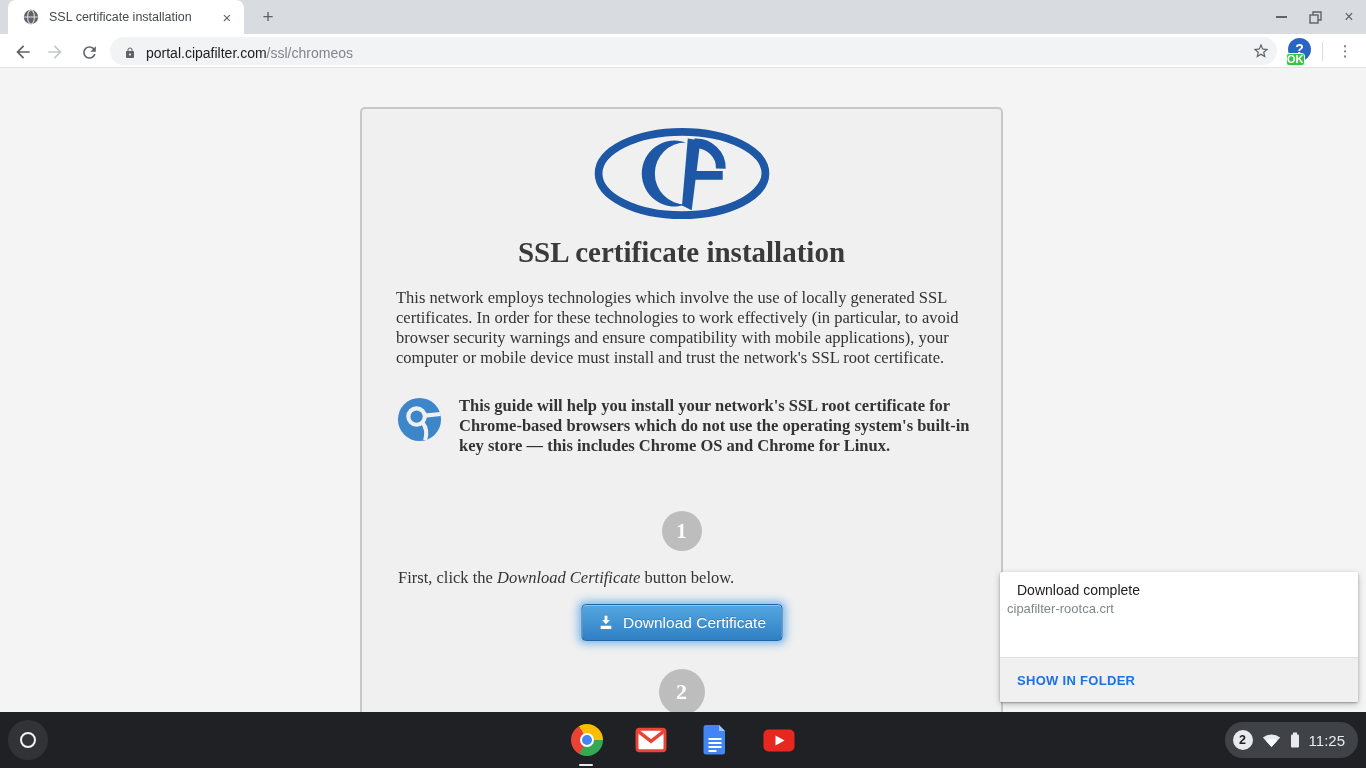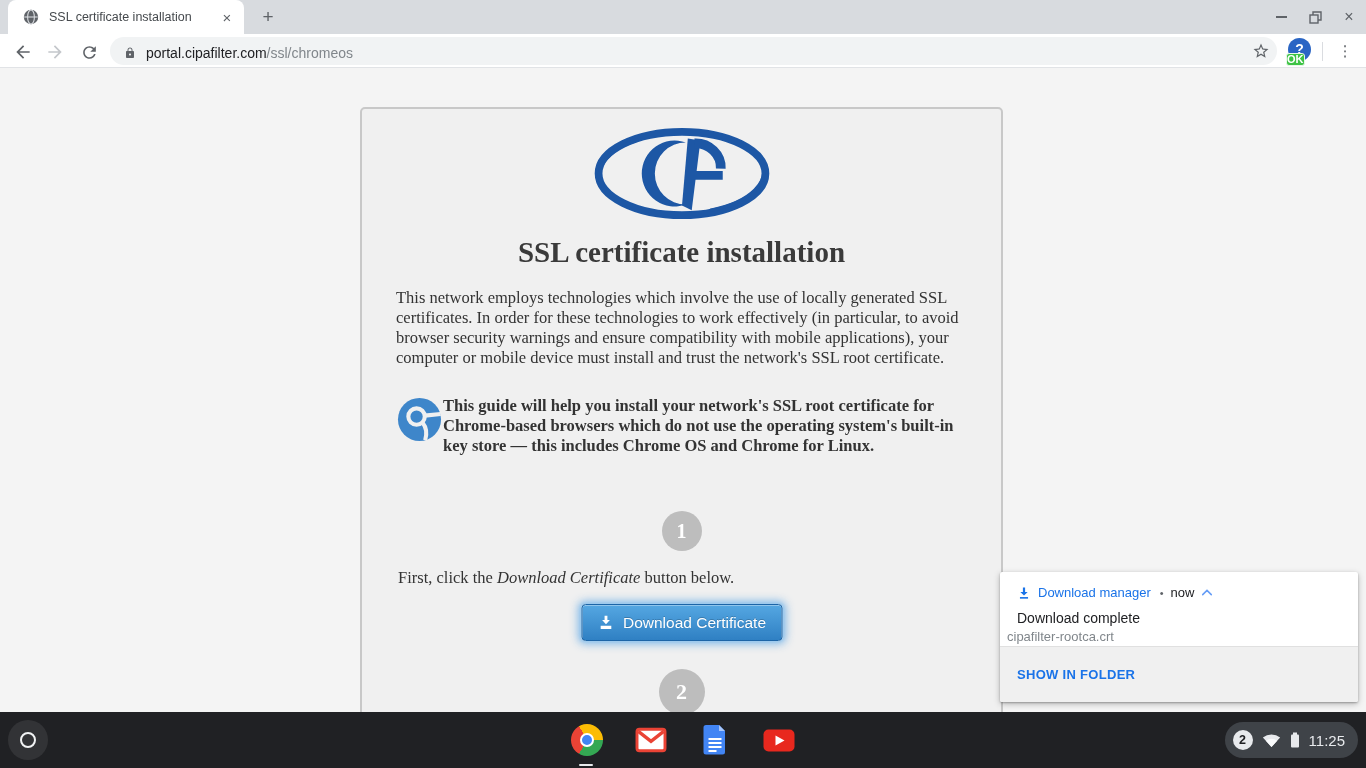--- a/index.html
+++ b/index.html
@@ -38,21 +38,21 @@
 
   
   .page { position:absolute; left:0; top:68px; width:1366px; height:644px; background:#f4f4f4; overflow:hidden; }
   .card { position:absolute; left:360px; top:39px; width:643px; height:620px; background:#f0f0f0;
           border:2px solid #c8c8c8; border-radius:5px; }
   .logo { position:absolute; left:50%; top:16px; transform:translateX(-50%); }
   .page-h1 { position:absolute; top:127px; width:100%; text-align:center;
              font-family:"Liberation Serif", serif; font-weight:bold; font-size:29px; color:#3a3a3a; }
   .intro { position:absolute; top:179px; left:34px; width:576px;
            font-family:"Liberation Serif", serif; font-size:16.5px; line-height:20px; color:#333; }
-  .note { position:absolute; top:287px; left:34px; width:578px; display:flex; }
+  .note { position:absolute; top:287px; left:34px; width:578px; display:flex; gap:16px; }
   .note-text { font-family:"Liberation Serif", serif; font-weight:bold; font-size:16.5px; line-height:20px; color:#333; }
   .step-circle { position:absolute; left:50%; border-radius:50%; background:#bdbdbd; color:#fff;
                  font-family:"Liberation Serif", serif; font-weight:bold; text-align:center; }
   .step-1 { top:402px; width:40px; height:40px; margin-left:-20px; font-size:20px; line-height:40px; }
   .step-2 { top:560px; width:46px; height:46px; margin-left:-23px; font-size:22px; line-height:46px; }
   .instruction { position:absolute; top:459px; left:36px;
                  font-family:"Liberation Serif", serif; font-size:16.5px; color:#333; }
   .instruction em { font-style:italic; }
   .dl-btn { position:absolute; top:495px; left:50%; transform:translateX(-50%);
             height:37px; padding:0 15px; display:flex; align-items:center; gap:9px;
@@ -63,21 +63,21 @@
 
   
   .notif { position:absolute; left:1000px; top:572px; width:358px; height:130px; background:#fff;
            border-radius:2px; box-shadow:0 1px 2px rgba(0,0,0,.25), 0 2px 6px rgba(0,0,0,.25); z-index:5; }
   .notif-head { display:flex; align-items:center; gap:7px; padding:13px 14px 0 17px; font-size:13px; }
   .notif-source { color:#1a73e8; }
   .notif-dot { color:#5f6368; font-size:11px; margin-left:2px; }
   .notif-time { color:#202124; }
   .notif-title { padding:10px 17px 0; font-size:14px; color:#202124; }
   .notif-file { padding:3px 7px 0; font-size:13px; color:#80868b; }
-  .notif-footer { position:absolute; left:0; bottom:0; width:100%; height:56px; background:#f0f0f0;
+  .notif-footer { position:absolute; left:0; bottom:0; width:100%; height:45px; background:#f0f0f0;
                   border-top:1px solid #e0e0e0; display:flex; align-items:center; padding-left:17px;
                   border-radius:0 0 2px 2px; }
   .notif-action { color:#1a73e8; font-size:13px; font-weight:bold; letter-spacing:.3px; }
 
   
   .shelf { position:absolute; left:0; bottom:0; width:1366px; height:56px; background:#202124; z-index:10; }
   .launcher { position:absolute; left:8px; top:8px; width:40px; height:40px; border-radius:50%;
               background:#323336; display:flex; align-items:center; justify-content:center; }
   .launcher-ring { width:16px; height:16px; border:2.5px solid #f1f3f4; border-radius:50%; }
   .shelf-apps { position:absolute; left:50%; top:12px; transform:translateX(-50%);
@@ -205,32 +205,20 @@
         <path d="M4.5 16.5 h15 v4.5 h-15 z" fill="#fff"></path>
       </svg>
       <span>Download Certificate</span>
     </button>
 
     <div class="step-circle step-2">2</div>
   </div>
 </div>
 
 <div class="notif">
-  <div class="notif-head">
-    <svg width="14" height="14" viewBox="0 0 19 17">
-      <path d="M8 1 h3 v6 h3.5 L9.5 12 L4.5 7 H8 Z" fill="#1a73e8"></path>
-      <rect x="4" y="14" width="11" height="2.2" fill="#1a73e8"></rect>
-    </svg>
-    <span class="notif-source">Download manager</span>
-    <span class="notif-dot">•</span>
-    <span class="notif-time">now</span>
-    <svg width="12" height="9" viewBox="0 0 14 10">
-      <path d="M2 7.5 L7 2.5 L12 7.5" fill="none" stroke="#669df6" stroke-width="1.8" stroke-linecap="round"></path>
-    </svg>
-  </div>
   <div class="notif-title">Download complete</div>
   <div class="notif-file">cipafilter-rootca.crt</div>
   <div class="notif-footer">
     <span class="notif-action">SHOW IN FOLDER</span>
   </div>
 </div>
 
 <div class="shelf">
   <div class="launcher">
     <div class="launcher-ring"></div>

